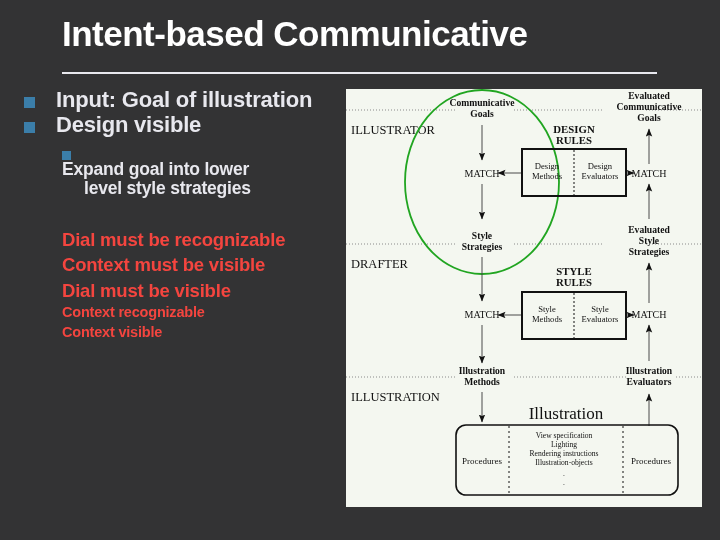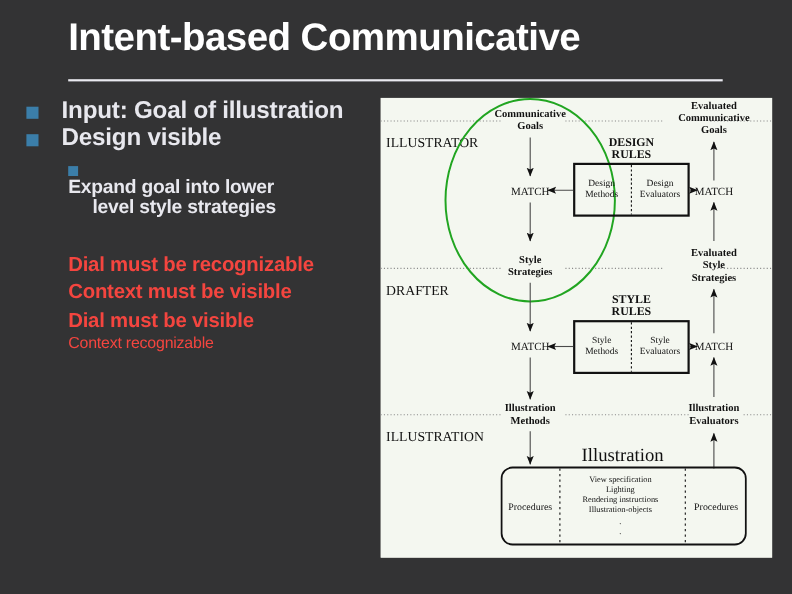--- a/index.html
+++ b/index.html
@@ -50,21 +50,21 @@
     letter-spacing:-0.2px;width:250px;
   }
   .lvl2-text .indent2{padding-left:22px;display:block;}
 
   #red-list{margin-top:28px;margin-left:44px;}
   .red-big{
     color:#f4453f;font-size:18.5px;font-weight:bold;
     line-height:1.38;letter-spacing:-0.2px;white-space:nowrap;
   }
   .red-small{
-    color:#f4453f;font-size:14.5px;font-weight:normal;
+    color:#f4453f;font-size:14.5px;font-weight:bold;
     line-height:1.35;letter-spacing:-0.2px;white-space:nowrap;
   }
 
   
   #diagram-panel{
     position:absolute;left:346px;top:89px;width:356px;height:418px;
     background:#f4f7f0;overflow:hidden;
   }
   #diagram-svg{display:block;width:356px;height:418px;}
   .dg-lbl{font-family:"Liberation Serif", serif;fill:#111;}
@@ -97,20 +97,21 @@
         <span>Expand goal into lower</span>
         <span class="indent2">level style strategies</span>
       </div>
     </div>
 
     <div id="red-list">
       <div class="red-big">Dial must be recognizable</div>
       <div class="red-big">Context must be visible</div>
       <div class="red-big">Dial must be visible</div>
       <div class="red-small">Context recognizable</div>
+      <div class="red-small">Context visible</div>
     </div>
 
   </div>
 
   <div id="diagram-panel">
     <svg id="diagram-svg" viewBox="0 0 356 418">
       <defs>
         <marker id="ah" markerWidth="9" markerHeight="9" refX="7.5" refY="3.2" orient="auto">
           <path d="M0,0 L8,3.2 L0,6.4 L1.6,3.2 Z" fill="#111"></path>
         </marker>

